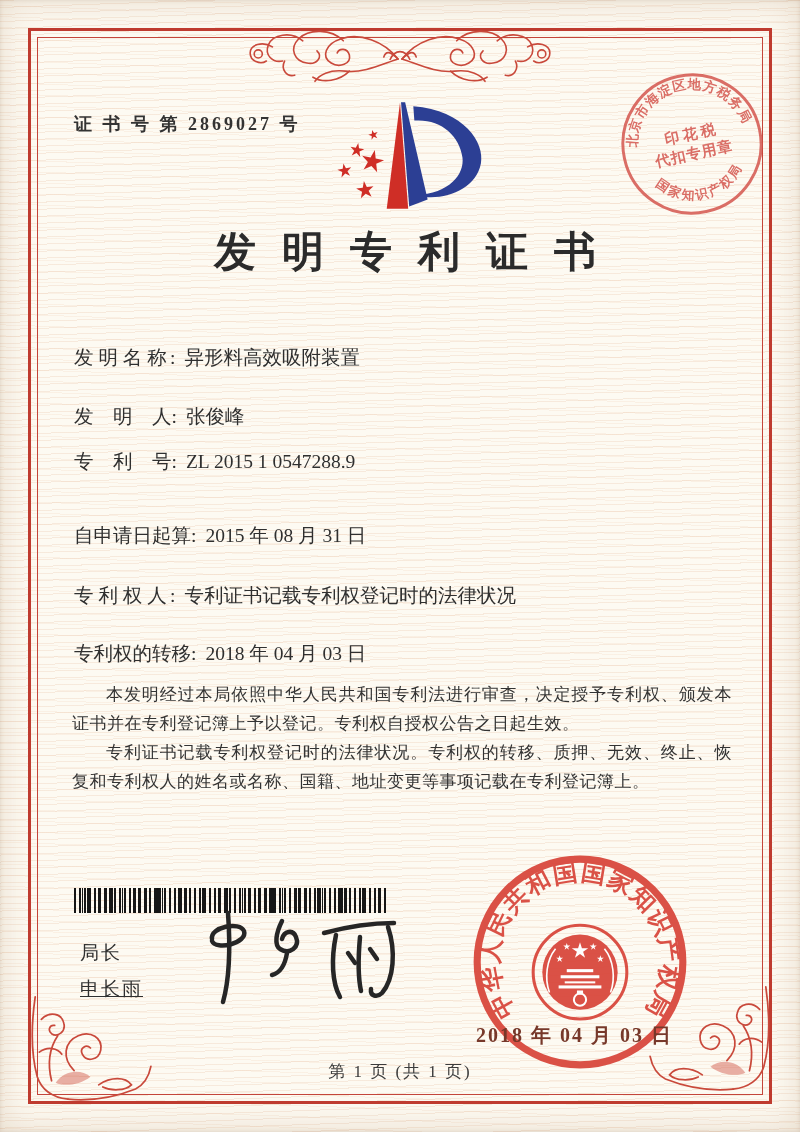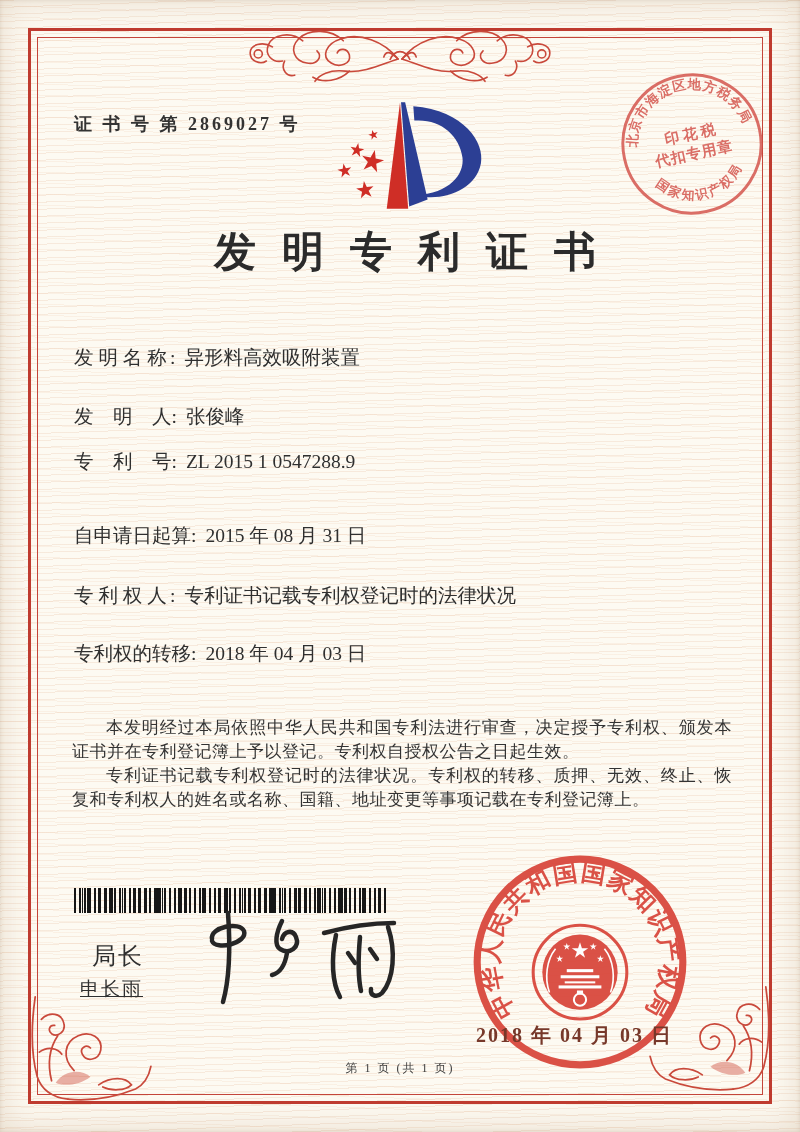--- a/index.html
+++ b/index.html
@@ -17,35 +17,35 @@
   .frame-inner{position:absolute;inset:37px;border:1px solid #c4453a;pointer-events:none;}
   .cert-no{position:absolute;left:74px;top:112px;font-size:18px;letter-spacing:3px;color:#333;font-weight:bold;}
   .logo{position:absolute;left:312px;top:96px;width:176px;height:128px;}
   .title{position:absolute;left:0;right:0;top:224px;text-align:center;font-size:42px;font-weight:bold;
          letter-spacing:26px;padding-left:36px;color:#2b2b2b;}
   .fields{position:absolute;left:74px;top:0;width:660px;}
   .field{position:absolute;left:0;font-size:19.5px;white-space:nowrap;}
   .f0{top:344px}.f1{top:403px}.f2{top:448px}.f3{top:522px}.f4{top:582px}.f5{top:640px}
   .field .lbl{display:inline-block;min-width:96px;}
   .field .colon{margin-right:9px;}
-  .paras{position:absolute;left:72px;top:680px;width:660px;font-size:17px;line-height:24px;
-         text-align:justify;letter-spacing:.5px;color:#333;margin-top:36px;}
+  .paras{position:absolute;left:72px;top:680px;width:660px;font-size:17px;line-height:29px;
+         text-align:justify;letter-spacing:.5px;color:#333;}
   .paras p{margin:0;text-indent:2em;}
   .barcode{position:absolute;left:74px;top:888px;width:312px;height:25px;
     background-image:
       repeating-linear-gradient(90deg,#161616 0 2px,rgba(0,0,0,0) 2px 5px),
       repeating-linear-gradient(90deg,#161616 0 1px,rgba(0,0,0,0) 1px 8px),
       repeating-linear-gradient(90deg,rgba(0,0,0,0) 0 13px,#161616 13px 16px,rgba(0,0,0,0) 16px 23px);}
-  .signer-title{position:absolute;left:80px;top:940px;font-size:24px;letter-spacing:2px;margin-left:12px;}
+  .signer-title{position:absolute;left:80px;top:940px;font-size:19px;letter-spacing:2px;}
   .signer-name{position:absolute;left:80px;top:976px;font-size:19px;letter-spacing:2px;text-decoration:underline;}
   .signature{position:absolute;left:190px;top:903px;width:210px;height:105px;}
   .seal{position:absolute;left:468px;top:850px;width:224px;height:224px;opacity:.93;}
   .seal-date{position:absolute;left:476px;top:1022px;font-size:20px;font-weight:bold;
              letter-spacing:2px;color:#77382a;}
-  .footer{position:absolute;left:0;right:0;top:1060px;text-align:center;font-size:12px;
+  .footer{position:absolute;left:0;right:0;top:1060px;text-align:center;font-size:17px;
           letter-spacing:2px;color:#3c3c3c;}
   .tax-stamp{position:absolute;left:618px;top:70px;width:148px;height:148px;transform:rotate(-12deg);opacity:.85;}
   .ornament-top{position:absolute;left:238px;top:26px;width:324px;height:66px;}
   .flourish{position:absolute;width:128px;height:116px;}
   .flourish.bl{left:27px;top:990px;}
   .flourish.br{left:646px;top:980px;transform:scaleX(-1);}
   svg{display:block;}
 </style>
 </head>
 <body>

